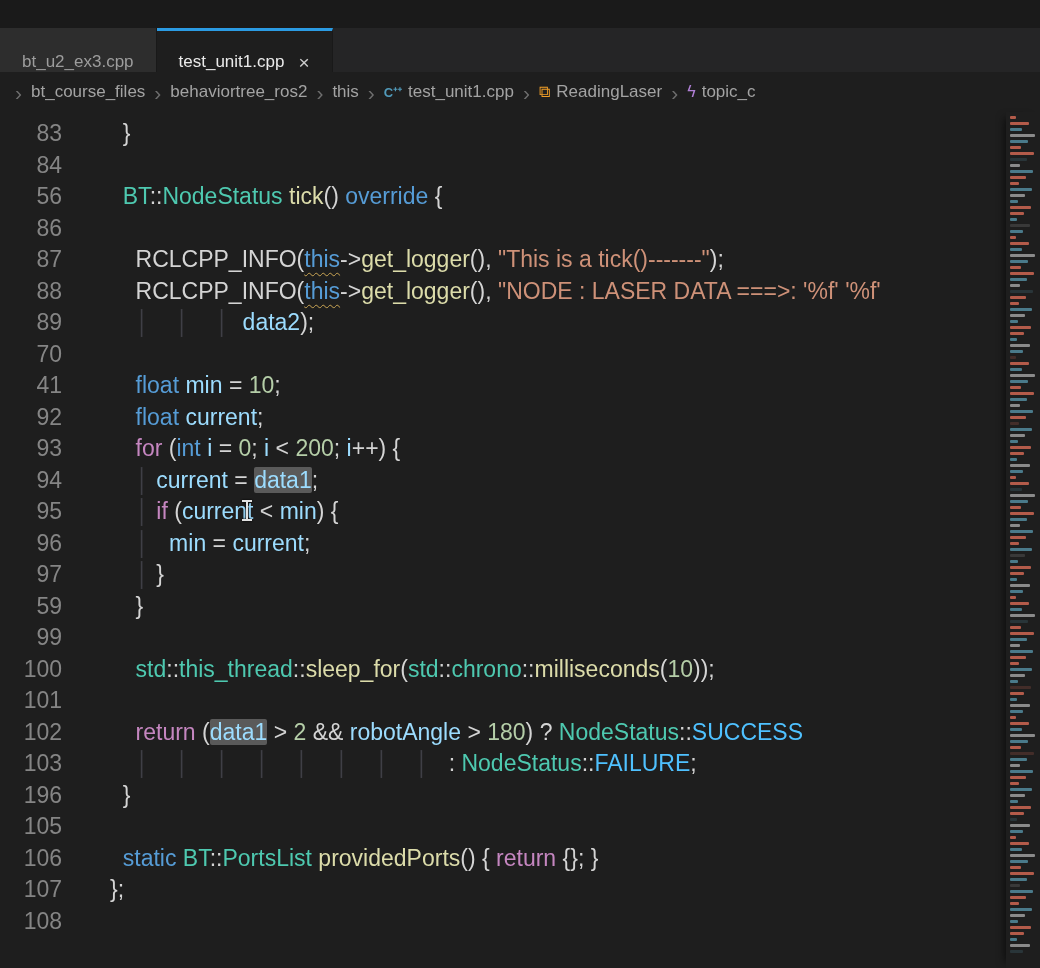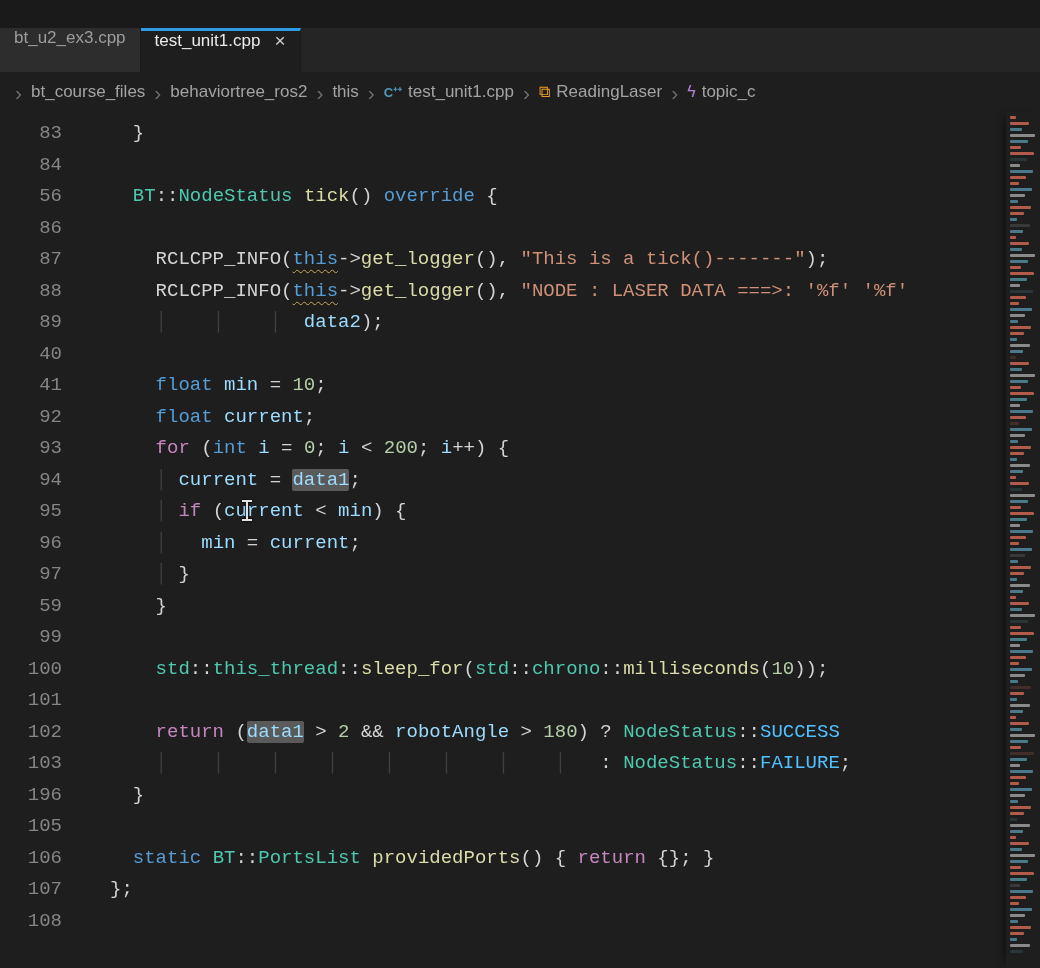--- a/index.html
+++ b/index.html
@@ -2,35 +2,35 @@
 <html style="--bg: #1e1e1e; --accent: #2b9be3; --lineNumber: #858585; --text: #d4d4d4; --kw: #c586c0; --type: #569cd6; --cls: #4ec9b0; --fn: #dcdcaa; --str: #ce9178; --num: #b5cea8; --var: #9cdcfe; --const: #4fc1ff; --cmt: #6a9955; --guide: #3f3f46; --squiggle: #c9a554; --wordHighlightBg: #5a5a5a;"><head>
 <meta charset="utf-8">
 <style>
   *{box-sizing:border-box;margin:0;padding:0}
   html,body{width:1040px;height:968px;overflow:hidden}
   body{background:var(--bg,#1e1e1e);font-family:"Liberation Sans",sans-serif}
 
   .titlebar{height:28px;background:#1a1a1a}
 
   .tabbar{height:44px;background:#252526;display:flex;align-items:stretch}
-  .tab{display:flex;align-items:flex-start;gap:14px;padding:0 14px;font-size:17px;
+  .tab{display:flex;align-items:flex-end;gap:14px;padding:0 22px;font-size:17px;
        color:#9d9d9d;background:#2d2d2d;border-right:1px solid #191919;cursor:pointer}
   .tab.active{background:#1e1e1e;color:#eaeaea;border-top:3px solid var(--accent,#2b9be3);padding-top:0}
   .tab-close{font-size:19px;color:#cccccc;line-height:1}
 
   .breadcrumbs{height:40px;display:flex;align-items:center;padding-left:6px;
                font-size:17px;color:#a3a3a3;background:#1e1e1e;white-space:nowrap;overflow:hidden}
   .bc-sep{color:#6e6e6e;font-size:21px;padding:0 9px;line-height:1}
   .bc-item{display:flex;align-items:center;gap:6px;cursor:pointer}
   .bc-icon{font-size:13px;font-weight:bold;line-height:1}
   .bc-icon.big{font-size:16px;font-weight:normal}
 
   .editor{position:relative;display:flex;height:856px;background:var(--bg,#1e1e1e)}
-  .lines{flex:1;padding-top:6px;font-family:Liberation Mono, monospace;
-         font-size:19px;line-height:31.5px;overflow:hidden}
+  .lines{flex:1;padding-top:6px;font-family:Liberation Sans, sans-serif;
+         font-size:23px;line-height:31.5px;overflow:hidden}
   .line{display:flex;height:31.5px;white-space:pre}
   .ln{width:62px;text-align:right;color:var(--lineNumber,#858585);flex:none;user-select:none}
   .code{padding-left:48px}
 
   .tk-txt{color:var(--text,#d4d4d4)}
   .tk-kw{color:var(--kw,#c586c0)}
   .tk-type{color:var(--type,#569cd6)}
   .tk-cls{color:var(--cls,#4ec9b0)}
   .tk-fn{color:var(--fn,#dcdcaa)}
   .tk-str{color:var(--str,#ce9178)}
@@ -100,21 +100,21 @@
 
 <div class="editor">
   <div class="lines">
       <div class="line"><span class="ln">83</span><span class="code"><span class="tk-txt">  }</span></span></div>
       <div class="line"><span class="ln">84</span><span class="code"></span></div>
       <div class="line"><span class="ln">56</span><span class="code"><span class="tk-txt">  </span><span class="tk-cls">BT</span><span class="tk-txt">::</span><span class="tk-cls">NodeStatus</span><span class="tk-txt"> </span><span class="tk-fn">tick</span><span class="tk-txt">() </span><span class="tk-type">override</span><span class="tk-txt"> {</span></span></div>
       <div class="line"><span class="ln">86</span><span class="code"></span></div>
       <div class="line"><span class="ln">87</span><span class="code"><span class="tk-txt">    RCLCPP_INFO(</span><span class="tk-this">this</span><span class="tk-txt">-&gt;</span><span class="tk-fn">get_logger</span><span class="tk-txt">(), </span><span class="tk-str">"This is a tick()-------"</span><span class="tk-txt">);</span></span></div>
       <div class="line"><span class="ln">88</span><span class="code"><span class="tk-txt">    RCLCPP_INFO(</span><span class="tk-this">this</span><span class="tk-txt">-&gt;</span><span class="tk-fn">get_logger</span><span class="tk-txt">(), </span><span class="tk-str">"NODE : LASER DATA ===&gt;: '%f' '%f'</span></span></div>
       <div class="line"><span class="ln">89</span><span class="code"><span class="tk-txt">    </span><span class="tk-guide">│</span><span class="tk-txt">    </span><span class="tk-guide">│</span><span class="tk-txt">    </span><span class="tk-guide">│</span><span class="tk-txt">  </span><span class="tk-var">data2</span><span class="tk-txt">);</span></span></div>
-      <div class="line"><span class="ln">40</span><span class="code"></span></div>
+      <div class="line"><span class="ln">70</span><span class="code"></span></div>
       <div class="line"><span class="ln">41</span><span class="code"><span class="tk-txt">    </span><span class="tk-type">float</span><span class="tk-txt"> </span><span class="tk-var">min</span><span class="tk-txt"> = </span><span class="tk-num">10</span><span class="tk-txt">;</span></span></div>
       <div class="line"><span class="ln">92</span><span class="code"><span class="tk-txt">    </span><span class="tk-type">float</span><span class="tk-txt"> </span><span class="tk-var">current</span><span class="tk-txt">;</span></span></div>
       <div class="line"><span class="ln">93</span><span class="code"><span class="tk-txt">    </span><span class="tk-kw">for</span><span class="tk-txt"> (</span><span class="tk-type">int</span><span class="tk-txt"> </span><span class="tk-var">i</span><span class="tk-txt"> = </span><span class="tk-num">0</span><span class="tk-txt">; </span><span class="tk-var">i</span><span class="tk-txt"> &lt; </span><span class="tk-num">200</span><span class="tk-txt">; </span><span class="tk-var">i</span><span class="tk-txt">++) {</span></span></div>
       <div class="line"><span class="ln">94</span><span class="code"><span class="tk-txt">    </span><span class="tk-guide">│</span><span class="tk-txt"> </span><span class="tk-var">current</span><span class="tk-txt"> = </span><span class="tk-hl">data1</span><span class="tk-txt">;</span></span></div>
       <div class="line"><span class="ln">95</span><span class="code"><span class="tk-txt">    </span><span class="tk-guide">│</span><span class="tk-txt"> </span><span class="tk-kw">if</span><span class="tk-txt"> (</span><span class="tk-var">current</span><span class="tk-txt"> &lt; </span><span class="tk-var">min</span><span class="tk-txt">) {</span></span></div>
       <div class="line"><span class="ln">96</span><span class="code"><span class="tk-txt">    </span><span class="tk-guide">│</span><span class="tk-txt">   </span><span class="tk-var">min</span><span class="tk-txt"> = </span><span class="tk-var">current</span><span class="tk-txt">;</span></span></div>
       <div class="line"><span class="ln">97</span><span class="code"><span class="tk-txt">    </span><span class="tk-guide">│</span><span class="tk-txt"> }</span></span></div>
       <div class="line"><span class="ln">59</span><span class="code"><span class="tk-txt">    }</span></span></div>
       <div class="line"><span class="ln">99</span><span class="code"></span></div>
       <div class="line"><span class="ln">100</span><span class="code"><span class="tk-txt">    </span><span class="tk-cls">std</span><span class="tk-txt">::</span><span class="tk-cls">this_thread</span><span class="tk-txt">::</span><span class="tk-fn">sleep_for</span><span class="tk-txt">(</span><span class="tk-cls">std</span><span class="tk-txt">::</span><span class="tk-cls">chrono</span><span class="tk-txt">::</span><span class="tk-fn">milliseconds</span><span class="tk-txt">(</span><span class="tk-num">10</span><span class="tk-txt">));</span></span></div>

